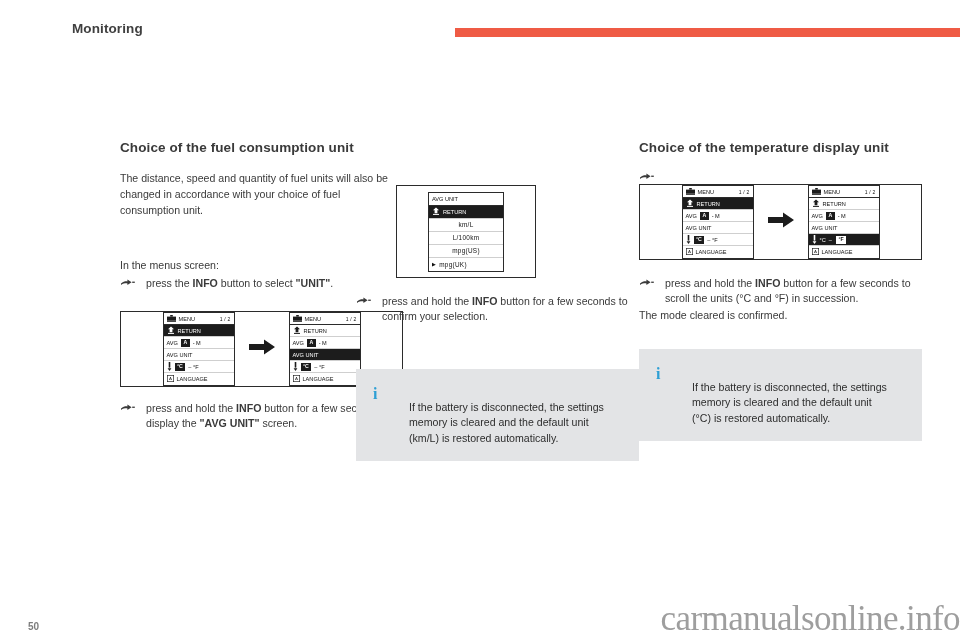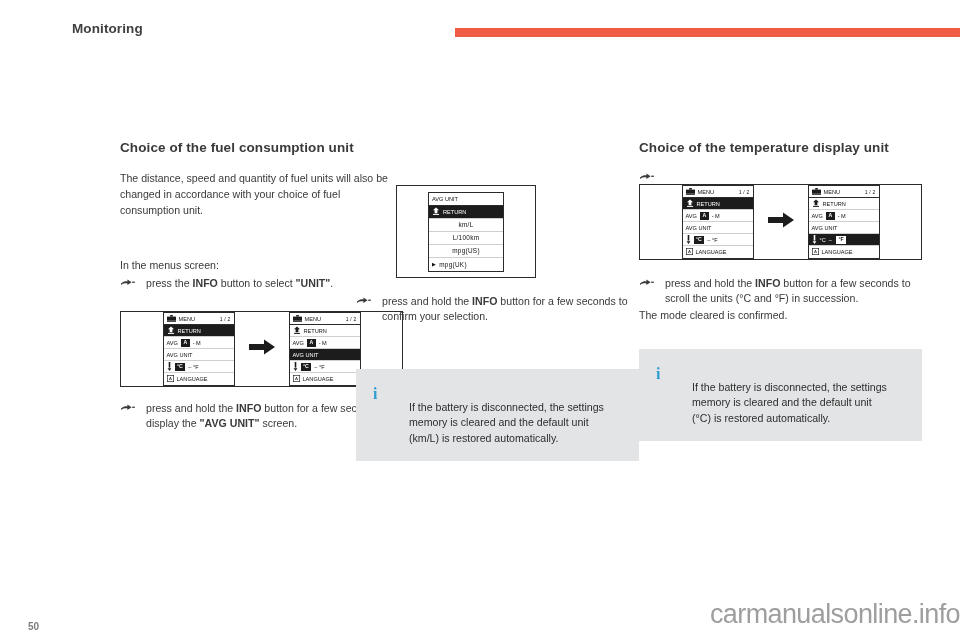--- a/index.html
+++ b/index.html
@@ -204,24 +204,24 @@
     top: 608px;
     font-size: 10px;
     font-weight: bold;
     color: #7d7d7d;
     margin-top: 13px;
   }
   .watermark {
     position: absolute;
     right: 0px;
     top: 599px;
-    font-size: 27px;
+    font-size: 35px;
     color: #9e9e9e;
     letter-spacing: -0.6px;
-    font-family: Liberation Sans, sans-serif;
+    font-family: Liberation Serif, serif;
   }
 </style>
 </head>
 <body>
 
 <div class="header-title">Monitoring</div>
 <div class="header-bar"></div>
 
 <div class="col col-left">
 

